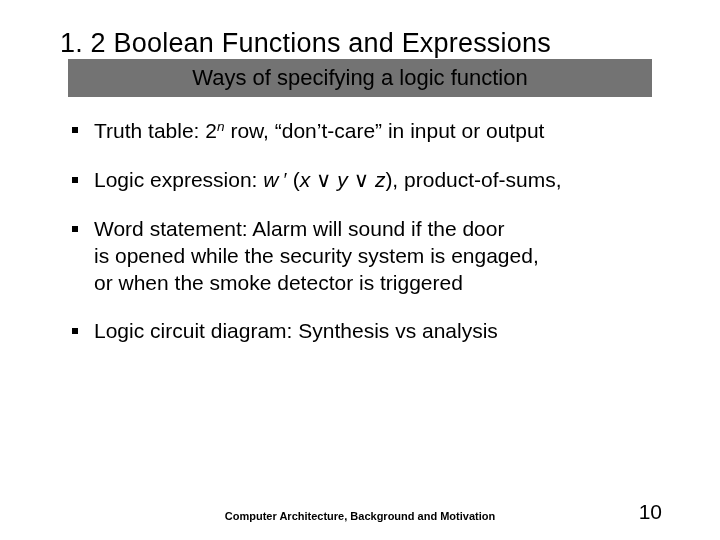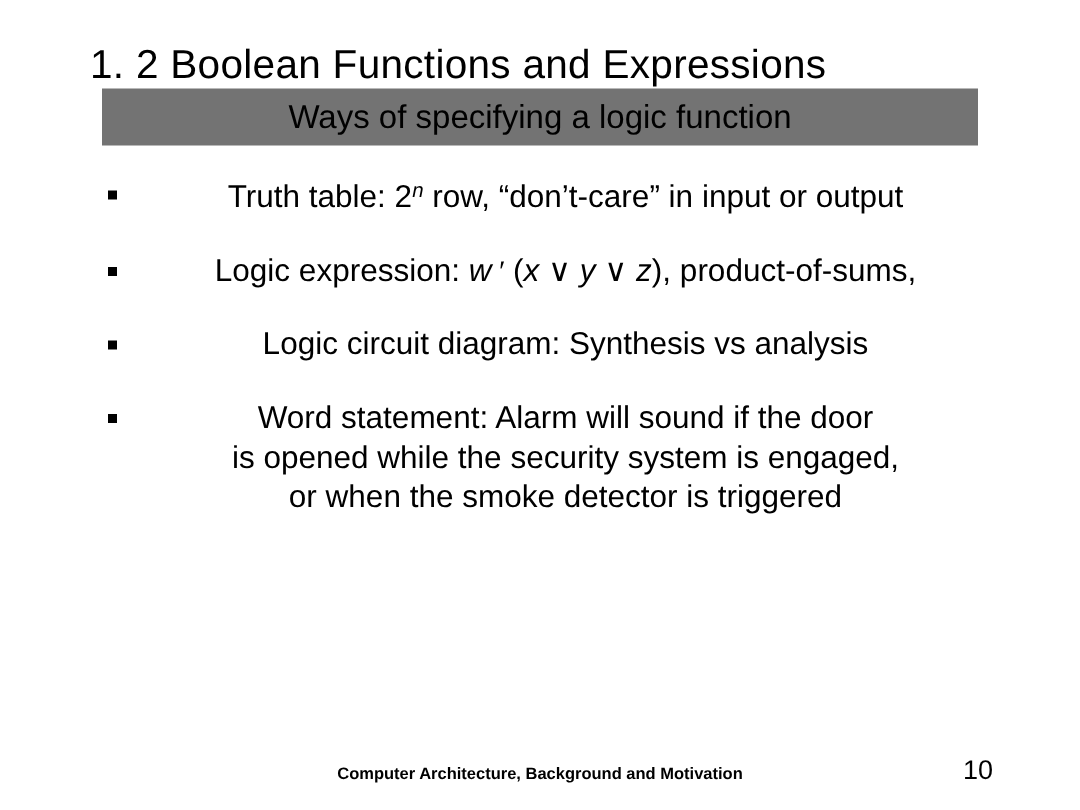--- a/index.html
+++ b/index.html
@@ -30,21 +30,20 @@
     .bullets {
       list-style: none;
       padding-left: 4px;
     }
     .bullets > li {
       font-size: 21px;
       line-height: 1.28;
       margin-bottom: 22px;
       padding-left: 30px;
       position: relative;
-      text-align: center;
     }
     .bullets > li::before {
       content: "";
       position: absolute;
       left: 8px;
       top: 10px;
       width: 6px;
       height: 6px;
       background: #000;
     }
@@ -71,41 +70,41 @@
       width: 100%;
       text-align: center;
       font-size: 11px;
       font-family: Arial, sans-serif;
       font-weight: bold;
     }
     .pagenum {
       position: absolute;
       bottom: 16px;
       right: 58px;
-      font-size: 18px;
+      font-size: 21px;
     }
   </style>
 </head>
 <body>
 
 <div class="slide">
   <h1 class="title">1. 2  Boolean Functions and Expressions</h1>
 
   <div class="banner">Ways of specifying a logic function</div>
 
   <ul class="bullets">
     <li>
       <span>Truth table: 2</span><span class="sup">n</span><span> row, “don’t-care” in input or output</span>
     </li>
     <li>
       <span>Logic expression: </span><span class="italic">w</span><span class="prime"> ′ </span><span>(</span><span class="italic">x</span><span> ∨ </span><span class="italic">y</span><span> ∨ </span><span class="italic">z</span><span>), product-of-sums,</span>
     </li>
-    <li>Logic circuit diagram: Synthesis vs analysis</li>
     <li>
       <span>Word statement: Alarm will sound if the door</span>
       <span class="indent-cont">is opened while the security system is engaged,</span>
       <span class="indent-cont">or when the smoke detector is triggered</span>
     </li>
+    <li>Logic circuit diagram: Synthesis vs analysis</li>
   </ul>
 </div>
 
 <div class="footer">Computer Architecture, Background and Motivation</div>
 <div class="pagenum">10</div>
 
 </body></html>

